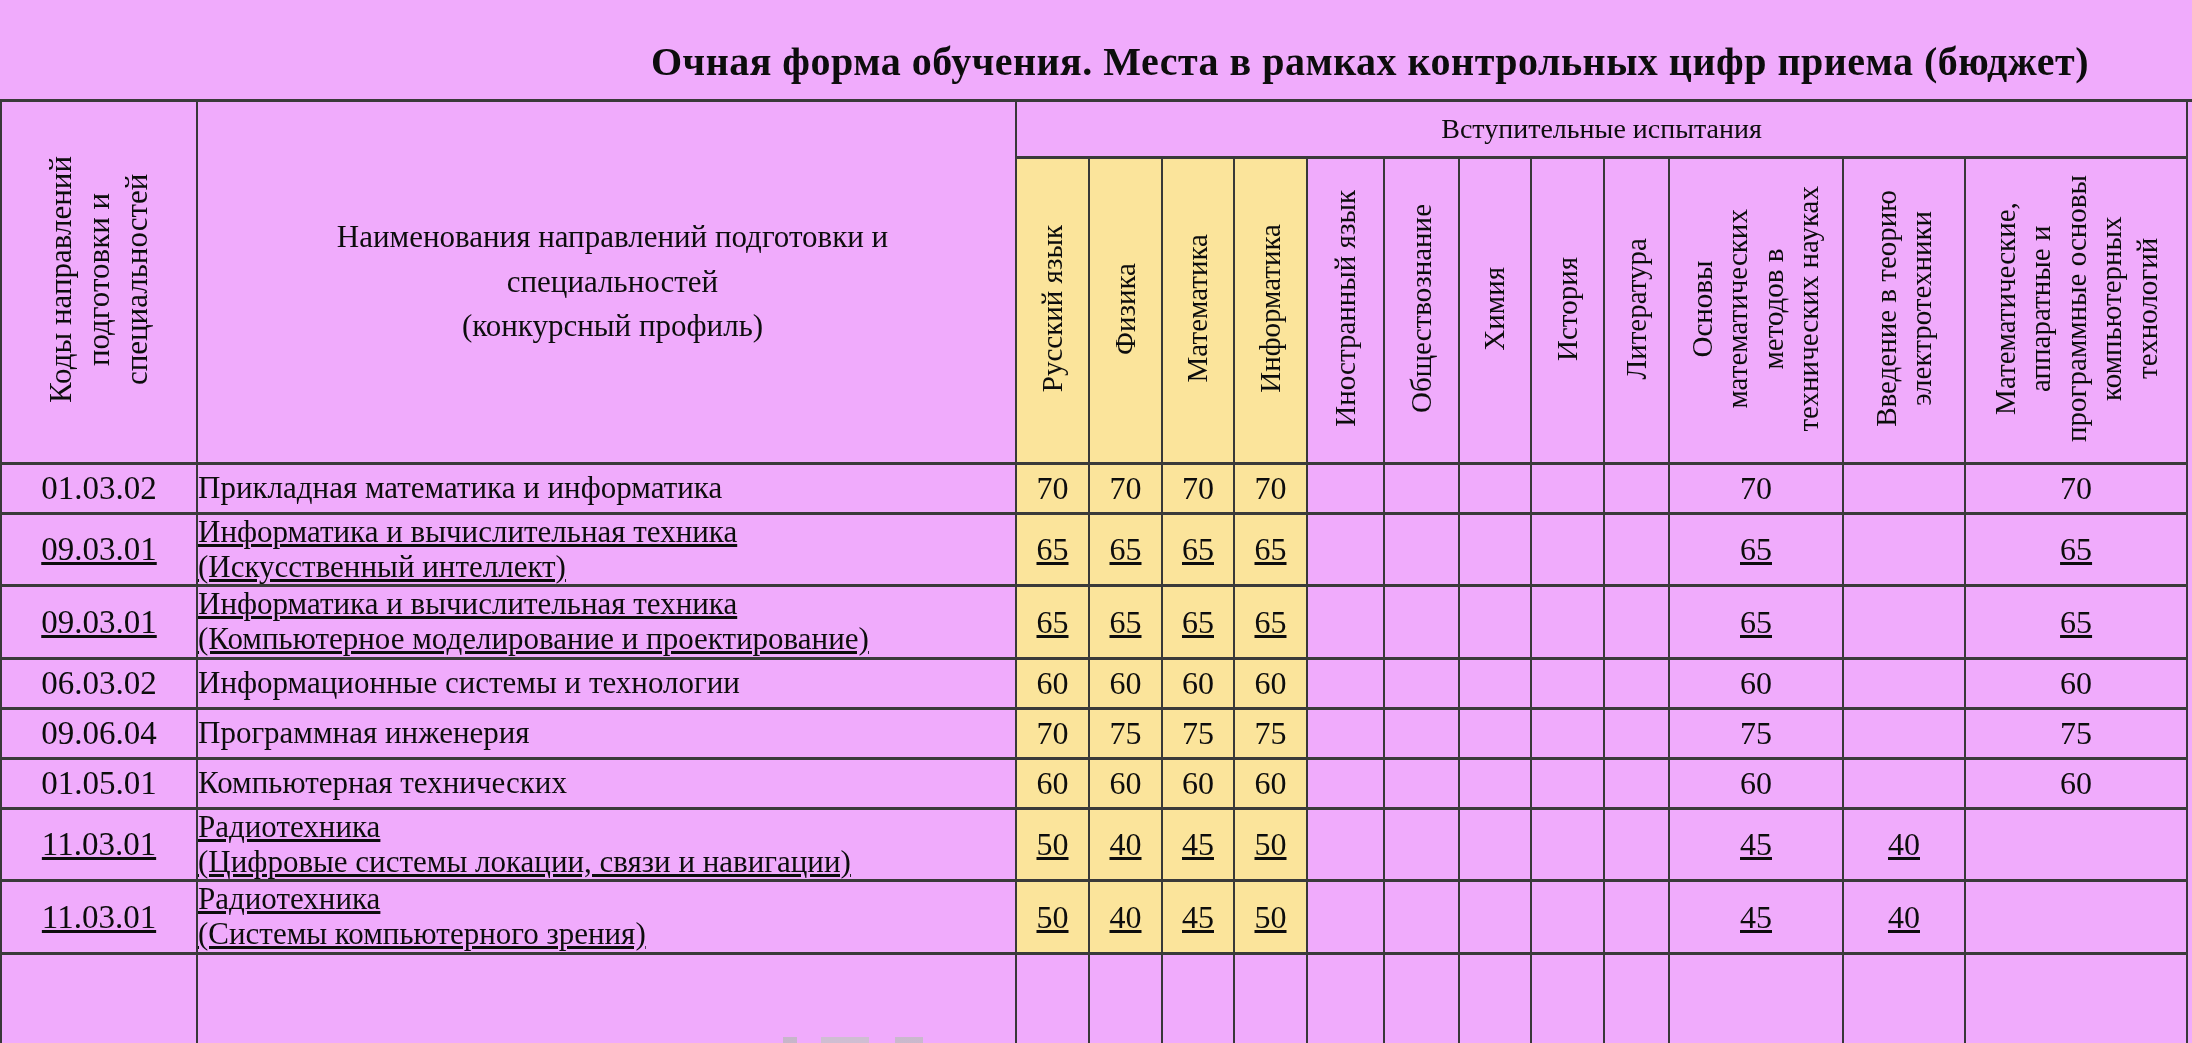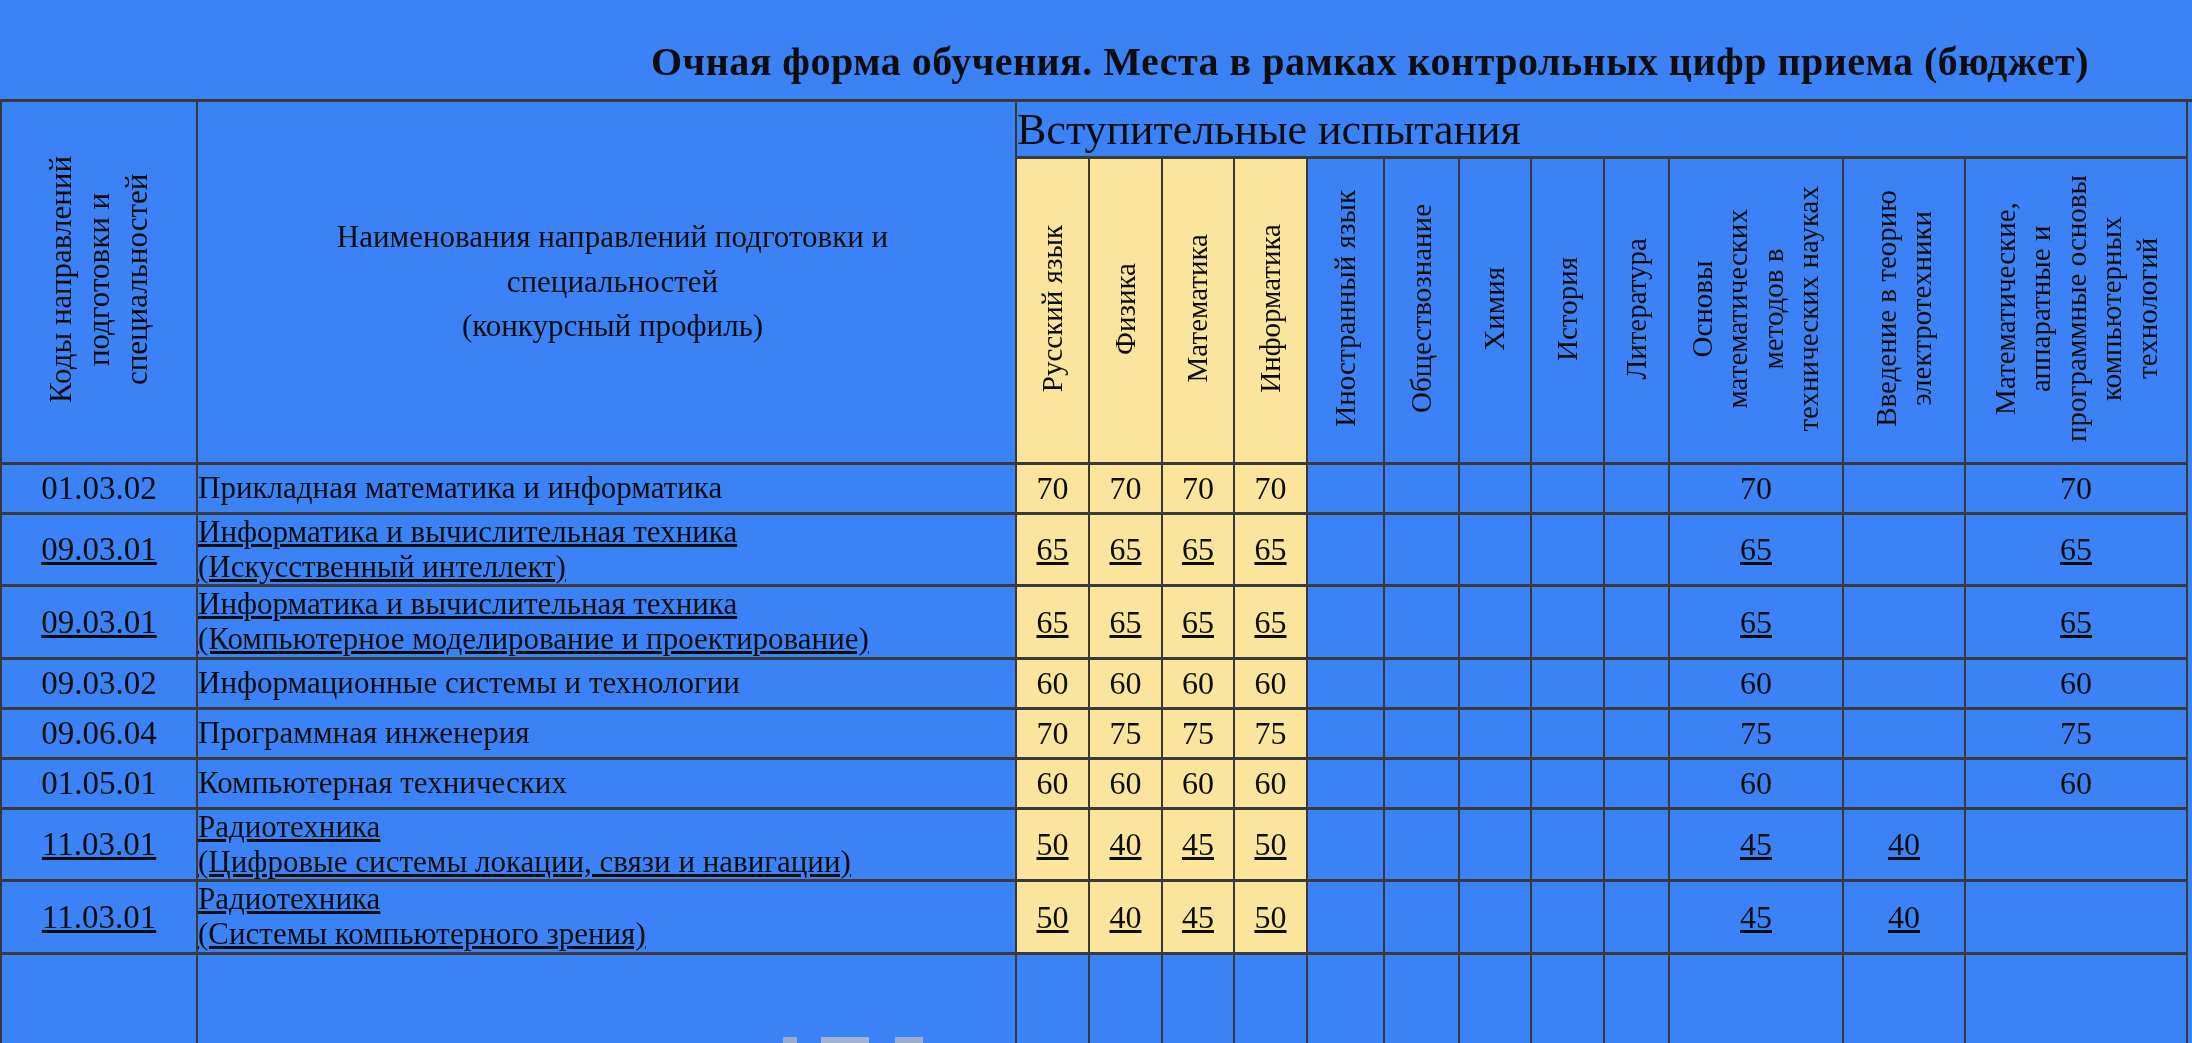--- a/index.html
+++ b/index.html
@@ -1,20 +1,20 @@
 <!DOCTYPE html>
 <html lang="ru" style="--hl: #FBE49B;"><head>
 <meta charset="utf-8">
 <style>
   html,body{margin:0;padding:0;background:#fff;}
   .page{
     position:relative;
     width:2192px;
     height:1043px;
-    background:#3b82f6;
+    background:#f0abfc;
     overflow:hidden;
     font-family:"Liberation Serif","DejaVu Serif",serif;
     color:#0d0d0d;
   }
   
   .doc-title{
     position:absolute;
     top:38px; left:0;
     width:2740px;
     text-align:center;
@@ -55,22 +55,22 @@
   col.c-e8{width:65px;}
   col.c-e9{width:174px;} col.c-e10{width:122px;} col.c-e11{width:222px;}
 
   tr.hrow-group{height:57px;}
   tr.hrow-exams{height:306px;}
   tr.row-short{height:50px;}
   tr.row-tall{height:71px;text-decoration:underline;}
   tr.row-partial{height:130px;}
 
   .group-th{
-    font-size:44px;
-    text-align:left;
+    font-size:28px;
+    text-align:center;
     padding-left:550px;
     white-space:nowrap;
   }
   .colhead-name{
     font-size:31px;
     line-height:1.45;
     text-align:center;
     white-space:pre-line;
     margin-left:12px;
   }
@@ -226,21 +226,21 @@
             <td class="score-cell"></td>
             <td class="score-cell"></td>
             <td class="score-cell"></td>
             <td class="score-cell"></td>
             <td class="score-cell"></td>
             <td class="score-cell">65</td>
             <td class="score-cell"></td>
             <td class="score-cell">65</td>
           </tr>
           <tr class="row-short">
-            <td class="code-cell">09.03.02</td>
+            <td class="code-cell">06.03.02</td>
             <td class="name-cell">Информационные системы и технологии</td>
             <td class="score-cell hl">60</td>
             <td class="score-cell hl">60</td>
             <td class="score-cell hl">60</td>
             <td class="score-cell hl">60</td>
             <td class="score-cell"></td>
             <td class="score-cell"></td>
             <td class="score-cell"></td>
             <td class="score-cell"></td>
             <td class="score-cell"></td>

